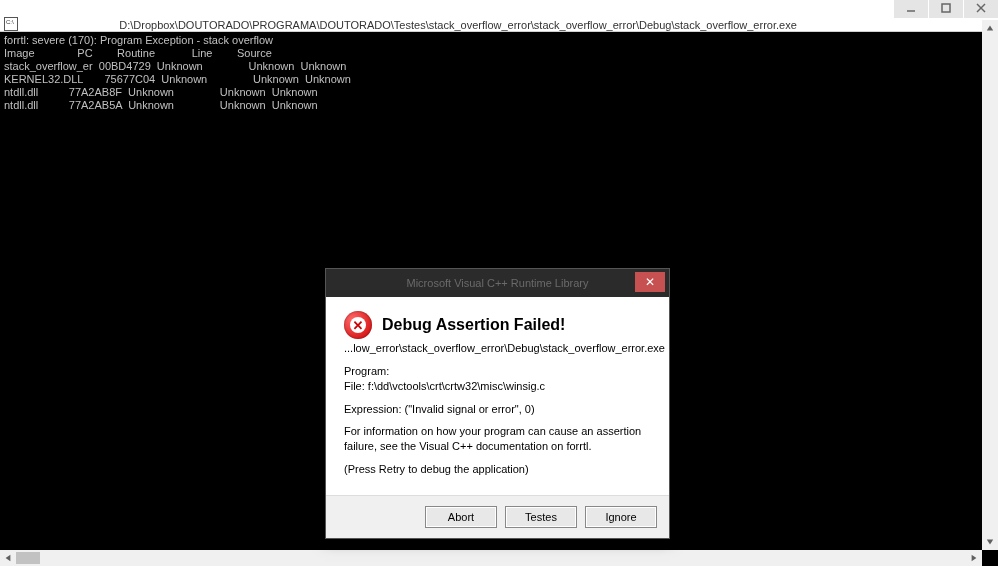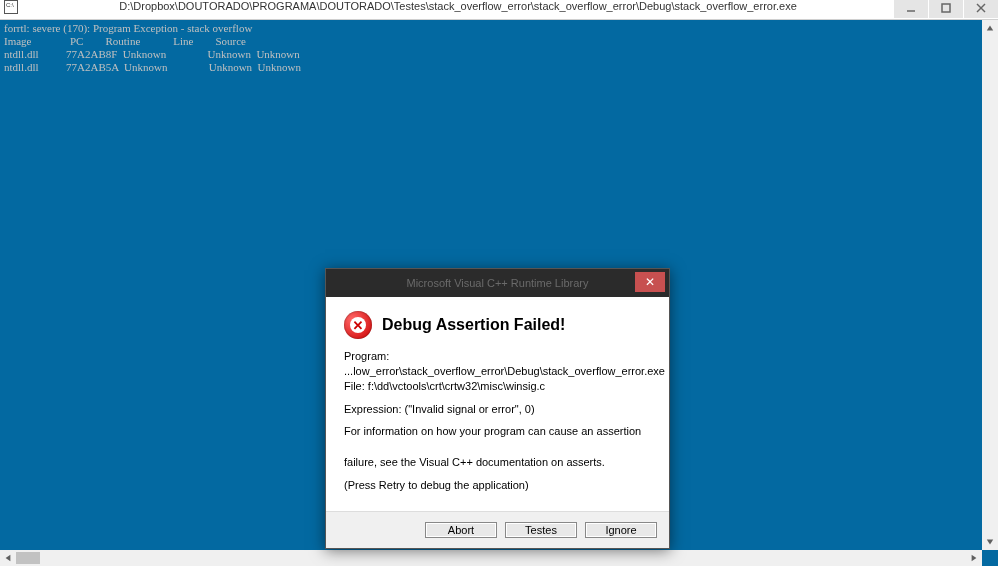--- a/index.html
+++ b/index.html
@@ -11,24 +11,24 @@
       overflow: hidden;
       position: relative;
     }
     .window-frame {
       position: absolute;
       top: 0; left: 0; right: 0; bottom: 0;
       display: flex;
       flex-direction: column;
     }
     .titlebar {
-      height: 20px;
-      background: #fff;
-      display: flex;
-      align-items: flex-start;
+      height: 32px;
+      background: #fff;
+      display: flex;
+      align-items: flex-end;
       border-bottom: 1px solid #d0d0d0;
       position: relative;
     }
     .titlebar-icon {
       width: 14px; height: 14px;
       margin-left: 4px;
       border: 1px solid #555;
       background: #fff;
       position: relative;
     }
@@ -58,23 +58,23 @@
       align-items: center;
       font-size: 11px;
       color: #777;
       background: #e5e5e5;
       margin-left: 1px;
     }
     .titlebar-ctrl.close { color: #888; }
     .titlebar-ctrl svg { width: 10px; height: 10px; stroke: #666; fill: none; stroke-width: 1.5; }
     .console-area {
       flex: 1;
-      background: #0369a1;
+      background: #000000;
       color: #c0c0c0;
-      font-family: Liberation Serif, serif;
+      font-family: Liberation Sans, sans-serif;
       font-size: 11px;
       line-height: 13px;
       padding: 2px 4px;
       position: relative;
       overflow: hidden;
     }
     .console-line { white-space: pre; }
     .vscroll {
       position: absolute;
       right: 0; top: 20px; bottom: 16px;
@@ -180,21 +180,21 @@
     .dialog-buttons {
       background: #f0f0f0;
       padding: 10px 12px;
       display: flex;
       justify-content: flex-end;
       gap: 8px;
       border-top: 1px solid #ddd;
     }
     .dlg-btn {
       min-width: 72px;
-      height: 16px;
+      height: 22px;
       background: #e8e8e8;
       border: 1px solid #888;
       font-size: 11px;
       display: flex; justify-content: center; align-items: center;
       box-shadow: 0 0 0 1px #fff inset;
     }
   </style>
 </head>
 <body>
 
@@ -218,20 +218,22 @@
             <line x1="1" y1="1" x2="9" y2="9"></line>
             <line x1="9" y1="1" x2="1" y2="9"></line>
           </svg>
       </div>
     </div>
   </div>
 
   <div class="console-area">
     <div class="console-line">forrtl: severe (170): Program Exception - stack overflow</div>
     <div class="console-line">Image              PC        Routine            Line        Source</div>
+    <div class="console-line">stack_overflow_er  00BD4729  Unknown               Unknown  Unknown</div>
+    <div class="console-line">KERNEL32.DLL       75677C04  Unknown               Unknown  Unknown</div>
     <div class="console-line">ntdll.dll          77A2AB8F  Unknown               Unknown  Unknown</div>
     <div class="console-line">ntdll.dll          77A2AB5A  Unknown               Unknown  Unknown</div>
   </div>
 </div>
 
 <div class="vscroll">
   <div class="vscroll-arrow up">
       <svg viewBox="0 0 10 10">
         <polygon points="5,2 9,8 1,8"></polygon>
       </svg>
@@ -265,26 +267,26 @@
   </div>
   <div class="dialog-body">
     <div class="dialog-header-row">
       <div class="error-icon-wrap">
         <div class="error-icon-circle">
             <div class="error-icon-x">✕</div>
           </div>
       </div>
       <div class="assert-title">Debug Assertion Failed!</div>
     </div>
+    <div class="dialog-text" style="margin-top:-8px">...low_error\stack_overflow_error\Debug\stack_overflow_error.exe</div>
     <div class="dialog-text">Program:</div>
-    <div class="dialog-text" style="margin-top:-8px">...low_error\stack_overflow_error\Debug\stack_overflow_error.exe</div>
     <div class="dialog-text" style="margin-top:-8px">File: f:\dd\vctools\crt\crtw32\misc\winsig.c</div>
     <div class="dialog-text">Expression: ("Invalid signal or error", 0)</div>
-    <div class="dialog-text" style="margin-bottom:16px">For information on how your program can cause an assertion</div>
-    <div class="dialog-text">failure, see the Visual C++ documentation on asserts.</div>
+    <div class="dialog-text" style="margin-bottom:0">For information on how your program can cause an assertion</div>
+    <div class="dialog-text">failure, see the Visual C++ documentation on forrtl.</div>
     <div class="dialog-text">(Press Retry to debug the application)</div>
   </div>
   <div class="dialog-buttons">
     <div class="dlg-btn">Abort</div>
     <div class="dlg-btn">Testes</div>
     <div class="dlg-btn">Ignore</div>
   </div>
 </div>
 
 </body></html>

